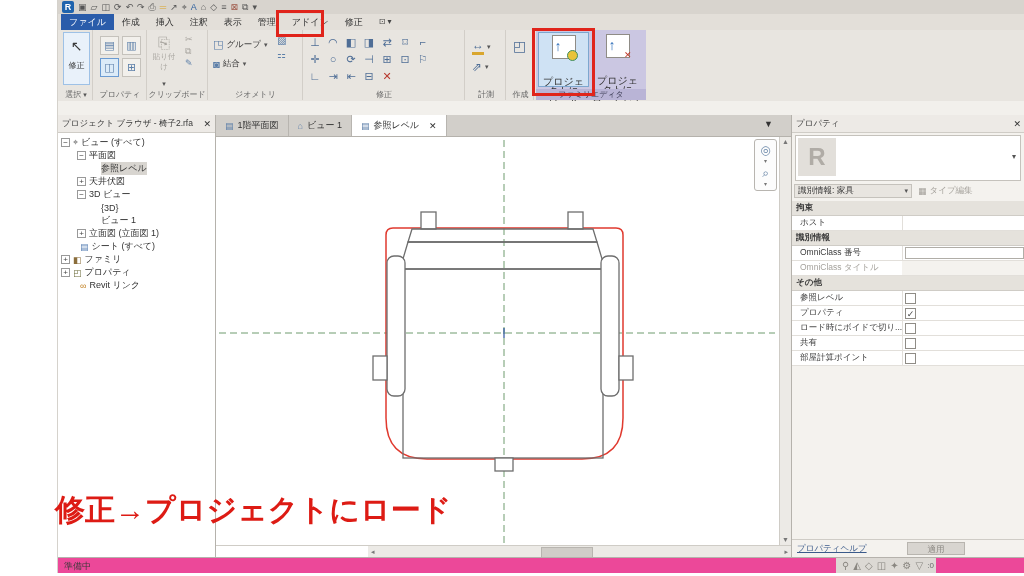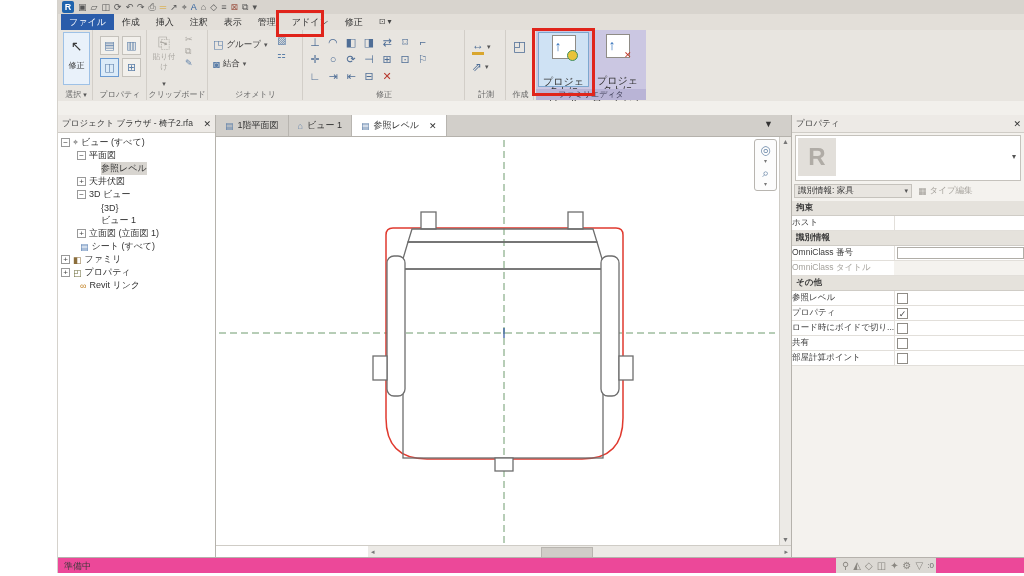--- a/index.html
+++ b/index.html
@@ -91,21 +91,21 @@
   #typesel .thumb{position:absolute;left:2px;top:2px;width:38px;height:38px;background:#e2dfda;color:#b0aca6;font-weight:bold;font-size:24px;text-align:center;line-height:38px;}
   #typesel .caret{position:absolute;right:4px;top:16px;font-size:8px;color:#555;}
   #famrow{position:absolute;left:0px;top:68px;width:234px;height:16px;display:flex;font-size:8.5px;align-items:center;}
   #famsel{width:118px;height:14px;background:#e8e5e0;border:1px solid #c5c2bc;display:flex;align-items:center;padding:0 3px;box-sizing:border-box;margin-left:2px;}
   #famsel .caret{margin-left:auto;font-size:7px;color:#555;}
   #typeedit{margin-left:6px;color:#a5a29c;display:flex;gap:3px;align-items:center;}
   #typeedit .g{font-size:9px;}
   #prows{position:absolute;left:0;top:86px;width:234px;}
   .prow{height:14px;display:flex;border-bottom:1px solid #e2dfda;background:#fff;font-size:8.5px;align-items:center;}
   .prow-section{background:#e5e2dc;font-weight:bold;color:#3a3a3a;border-bottom:1px solid #cfccc6;padding-left:4px;}
-  .plab{width:102px;color:#3a3a3a;overflow:hidden;white-space:nowrap;flex:none;}
+  .plab{width:102px;padding-left:8px;color:#3a3a3a;overflow:hidden;white-space:nowrap;flex:none;}
   .plab-dis{color:#a5a29c;}
   .pval{flex:1;height:100%;border-left:1px solid #e2dfda;display:flex;align-items:center;}
   .pval-input{background:#fff;border:1px solid #b0ada7;height:10px;flex:1;margin:0 2px;}
   .pcheck{width:11px;height:11px;border:1px solid #8f8c86;background:#fff;font-size:9px;line-height:10px;text-align:center;margin-left:2px;color:#444;box-sizing:border-box;}
   #pfooter{position:absolute;bottom:0;left:0;width:100%;height:17px;background:#f4f2ee;border-top:1px solid #cfccc6;}
   #phelp{position:absolute;left:5px;top:3px;font-size:8.5px;color:#3a5a8a;text-decoration:underline;}
   #applybtn{position:absolute;left:115px;top:2px;width:58px;height:13px;background:#d8d5d0;border:1px solid #b8b5af;color:#8a8781;font-size:8.5px;text-align:center;line-height:12px;box-sizing:border-box;}
   
   #statusbar{position:absolute;left:0;top:557px;width:100%;height:16px;background:#ec4899;border-top:1px solid #b5b2ac;font-size:9px;box-sizing:border-box;}
   #status-text{position:absolute;left:6px;top:2px;color:#3a3a3a;}
@@ -461,34 +461,39 @@
                 <div class="pcheck"></div>
               </div>
             </div>
             <div class="prow">
               <span class="plab">部屋計算ポイント</span>
               <div class="pval">
                 <div class="pcheck"></div>
               </div>
             </div>
           </div>
+        <div id="pfooter">
+          <span id="phelp">プロパティヘルプ</span>
+          <span id="applybtn">適用</span>
+        </div>
       </div>
     </div>
 
     <div id="statusbar">
       <span id="status-text">準備中</span>
       <div id="status-icons">
           <span class="sicon">⚲</span>
           <span class="sicon">◭</span>
           <span class="sicon">◇</span>
           <span class="sicon">◫</span>
           <span class="sicon">✦</span>
           <span class="sicon">⚙</span>
           <span class="sicon">▽</span>
           <span id="filtercount">:0</span>
         </div>
     </div>
   </div>
 
+  <div id="annotation">修正→プロジェクトにロード</div>
   <div class="redbox" id="redbox-tab" style="left:276px;top:10px;"></div>
   <div class="redbox" id="redbox-load" style="left:532px;top:28px;"></div>
 
 </div>
 
 </body></html>

